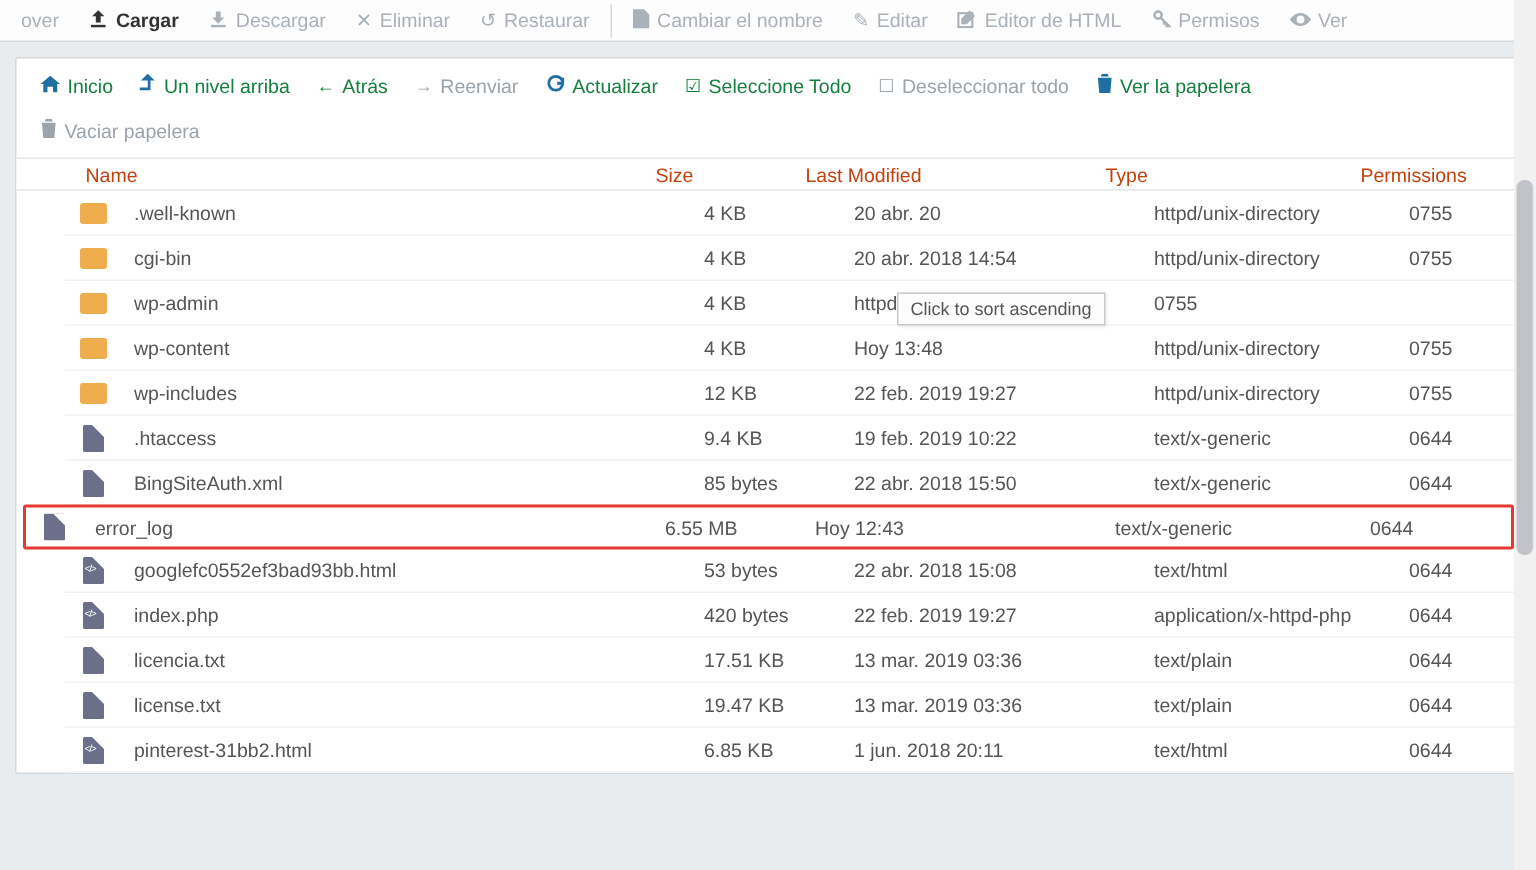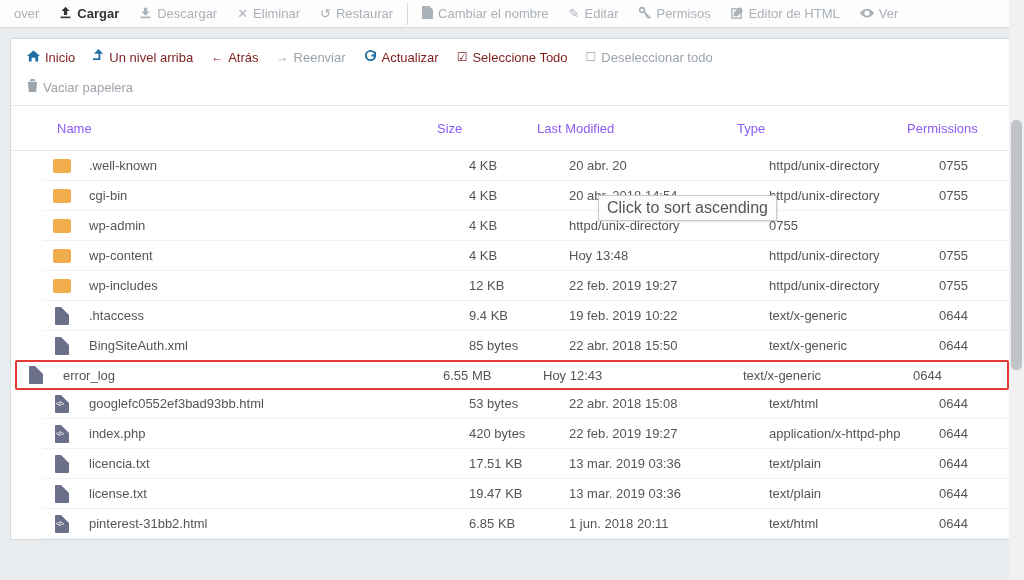--- a/index.html
+++ b/index.html
@@ -46,35 +46,35 @@
       flex-wrap: wrap;
       align-items: center;
       padding: 6px 8px;
       gap: 2px;
     }
     .sec-item {
       display: inline-flex;
       align-items: center;
       gap: 5px;
       padding: 4px 8px;
-      color: #7f1d1d;
+      color: #15803d;
       cursor: pointer;
       border-radius: 3px;
     }
     .sec-item.muted { color: #9ba3ab; }
     .sec-item .ico { font-size: 12px; }
     .table-header {
       display: grid;
       grid-template-columns: 38px 380px 100px 200px 170px 100px;
       border-top: 1px solid #e4e7ea;
       border-bottom: 1px solid #e4e7ea;
       background: #fff;
-      height: 46px;
-      align-items: center;
-      color: #8b5cf6;
+      height: 22px;
+      align-items: center;
+      color: #c2410c;
       font-size: 13px;
     }
     .th { padding: 0 8px; cursor: pointer; }
     .table-body {
       max-height: 460px;
       overflow-y: auto;
     }
     .row {
       display: grid;
       grid-template-columns: 38px 380px 100px 200px 170px 100px;
@@ -129,21 +129,21 @@
       position: relative;
       z-index: 2;
     }
     .tooltip {
       position: absolute;
       top: 195px;
       left: 598px;
       background: #fdfdfd;
       border: 1px solid #c6c9cc;
       padding: 3px 8px;
-      font-size: 16px;
+      font-size: 12px;
       color: #555;
       box-shadow: 1px 1px 2px rgba(0,0,0,0.1);
       z-index: 10;
     }
     .scrollbar-fake {
       position: absolute;
       right: 0;
       top: 0;
       bottom: 0;
       width: 15px;
@@ -200,35 +200,35 @@
         </svg>
     </span>
     <span>Cambiar el nombre</span>
   </span>
   <span class="tb-item disabled">
     <span class="ico">✎</span>
     <span>Editar</span>
   </span>
   <span class="tb-item disabled">
     <span class="ico">
+      <svg width="13" height="13" viewBox="0 0 14 14" fill="none" stroke="#aab1b8" stroke-width="1.5">
+          <rect x="1" y="3" width="10" height="10"></rect>
+          <path d="M9 1l4 4-6 6H3V7z" fill="#aab1b8" stroke="none"></path>
+        </svg>
+    </span>
+    <span>Editor de HTML</span>
+  </span>
+  <span class="tb-item disabled">
+    <span class="ico">
       <svg width="13" height="13" viewBox="0 0 16 16" fill="#aab1b8">
           <circle cx="5" cy="5" r="3" fill="none" stroke="#aab1b8" stroke-width="2"></circle>
           <path d="M7 7l7 7-2 0 0-2-2 0 0-2" stroke="#aab1b8" stroke-width="2"></path>
         </svg>
     </span>
     <span>Permisos</span>
-  </span>
-  <span class="tb-item disabled">
-    <span class="ico">
-      <svg width="13" height="13" viewBox="0 0 14 14" fill="none" stroke="#aab1b8" stroke-width="1.5">
-          <rect x="1" y="3" width="10" height="10"></rect>
-          <path d="M9 1l4 4-6 6H3V7z" fill="#aab1b8" stroke="none"></path>
-        </svg>
-    </span>
-    <span>Editor de HTML</span>
   </span>
   <span class="tb-item disabled">
     <span class="ico">
       <svg width="14" height="10" viewBox="0 0 16 10" fill="#aab1b8">
           <path d="M8 0C3 0 0 5 0 5s3 5 8 5 8-5 8-5-3-5-8-5zm0 8a3 3 0 110-6 3 3 0 010 6z"></path>
         </svg>
     </span>
     <span>Ver</span>
   </span>
 </div>
@@ -270,20 +270,28 @@
         </span>
         <span>Actualizar</span>
       </span>
       <span class="sec-item">
         <span class="ico">☑</span>
         <span>Seleccione Todo</span>
       </span>
       <span class="sec-item muted">
         <span class="ico">☐</span>
         <span>Deseleccionar todo</span>
+      </span>
+      <span class="sec-item">
+        <span class="ico">
+          <svg width="11" height="13" viewBox="0 0 12 14" fill="#1f6fa3">
+              <path d="M1 3h10l-1 11H2zM4 0h4l1 2H3z"></path>
+            </svg>
+        </span>
+        <span>Ver la papelera</span>
       </span>
     </div>
     <div class="sec-toolbar" style="padding-top:0">
       <span class="sec-item muted">
         <span class="ico">
           <svg width="11" height="13" viewBox="0 0 12 14" fill="#9ba3ab">
               <path d="M1 3h10l-1 11H2zM4 0h4l1 2H3z"></path>
             </svg>
         </span>
         <span>Vaciar papelera</span>

